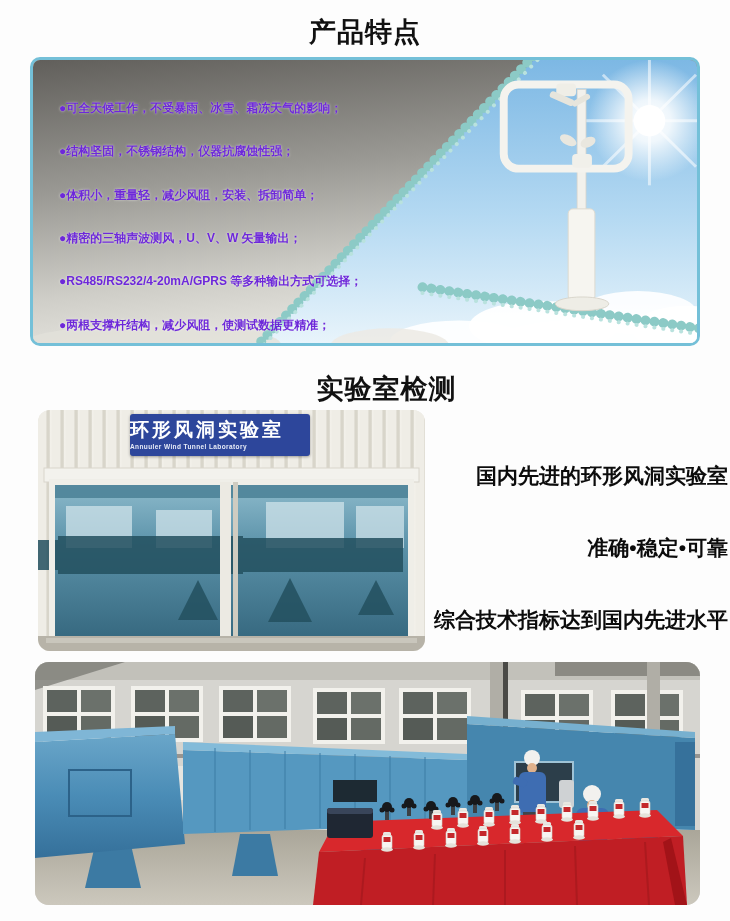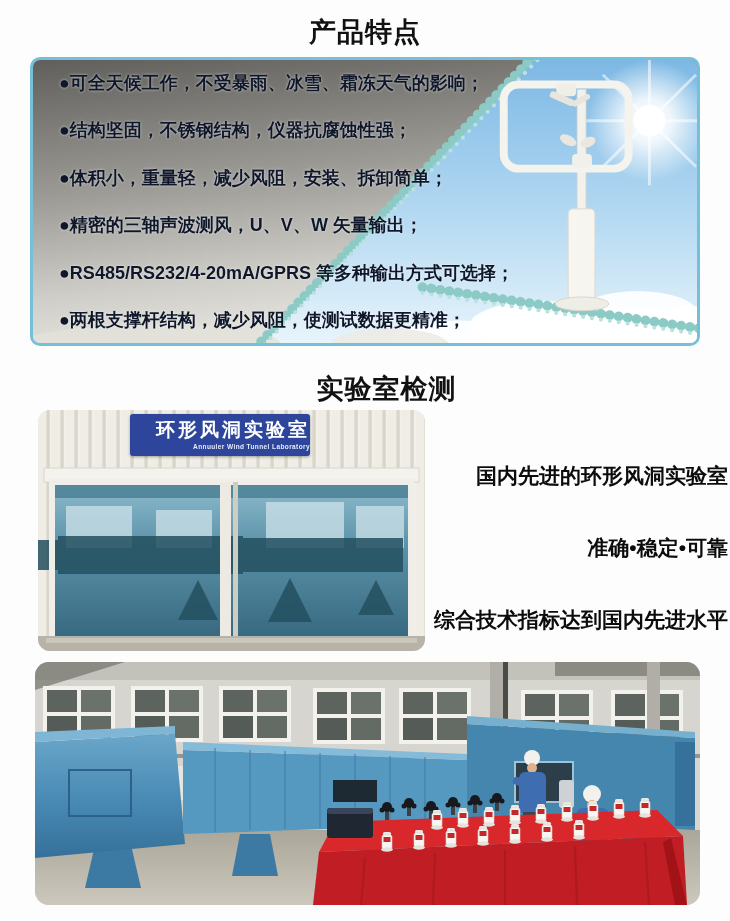--- a/index.html
+++ b/index.html
@@ -21,35 +21,36 @@
     position:absolute; left:30px; top:57px; width:670px; height:289px;
     border:3px solid #74c0d8; border-radius:10px; overflow:hidden;
     background:#cfd3d2;
   }
   .feature-bg { position:absolute; inset:0; width:100%; height:100%; }
   .feature-list {
     position:absolute; inset:0; display:flex; flex-direction:column;
     justify-content:space-between; padding:13px 14px 11px 26px;
   }
   .feature-item {
-    font-size:18px; font-weight:bold; color:#0f172a; line-height:1.2;
+    font-size:12px; font-weight:bold; color:#6d28d9; line-height:1.2;
     text-shadow:0 0 3px rgba(255,255,255,.55), 0 0 1px rgba(255,255,255,.4);
     white-space:nowrap;
+    margin-top:28px;
   }
 
   
   .lab-photo {
     position:absolute; left:38px; top:410px; width:387px; height:241px;
     border-radius:12px; overflow:hidden; background:#e9e7df;
   }
   .lab-bg { position:absolute; inset:0; width:100%; height:100%; }
   .lab-sign {
     position:absolute; left:92px; top:4px; width:180px; height:42px;
     background:#2d469b; border-radius:3px; display:flex; flex-direction:column;
-    align-items:flex-end; justify-content:center; box-shadow:0 1px 3px rgba(0,0,0,.35);
+    align-items:flex-start; justify-content:center; box-shadow:0 1px 3px rgba(0,0,0,.35);
   }
   .lab-sign-cn { color:#fff; font-size:19px; font-weight:bold; letter-spacing:3px; line-height:1.1; }
   .lab-sign-en { color:#e8ecf8; font-size:6.5px; font-weight:bold; letter-spacing:.4px; margin-top:2px; }
 
   .lab-text {
     position:absolute; left:426px; top:462px; width:302px; height:172px;
     display:flex; flex-direction:column; justify-content:space-between;
     text-align:right;
   }
   .lab-line { font-size:21px; font-weight:bold; color:#0c0c0c; white-space:nowrap; }

